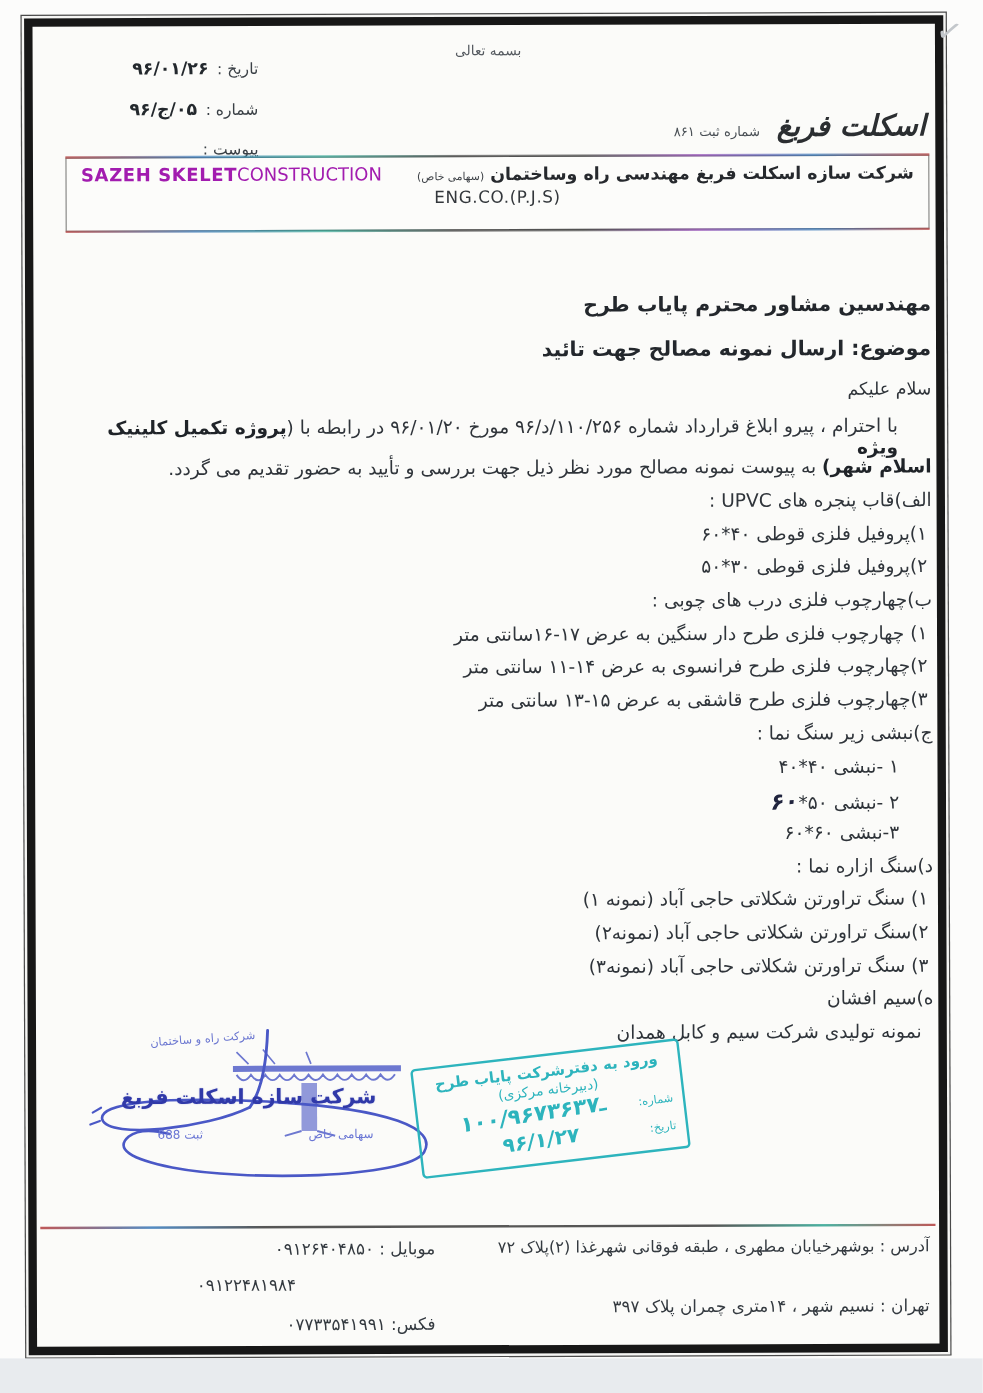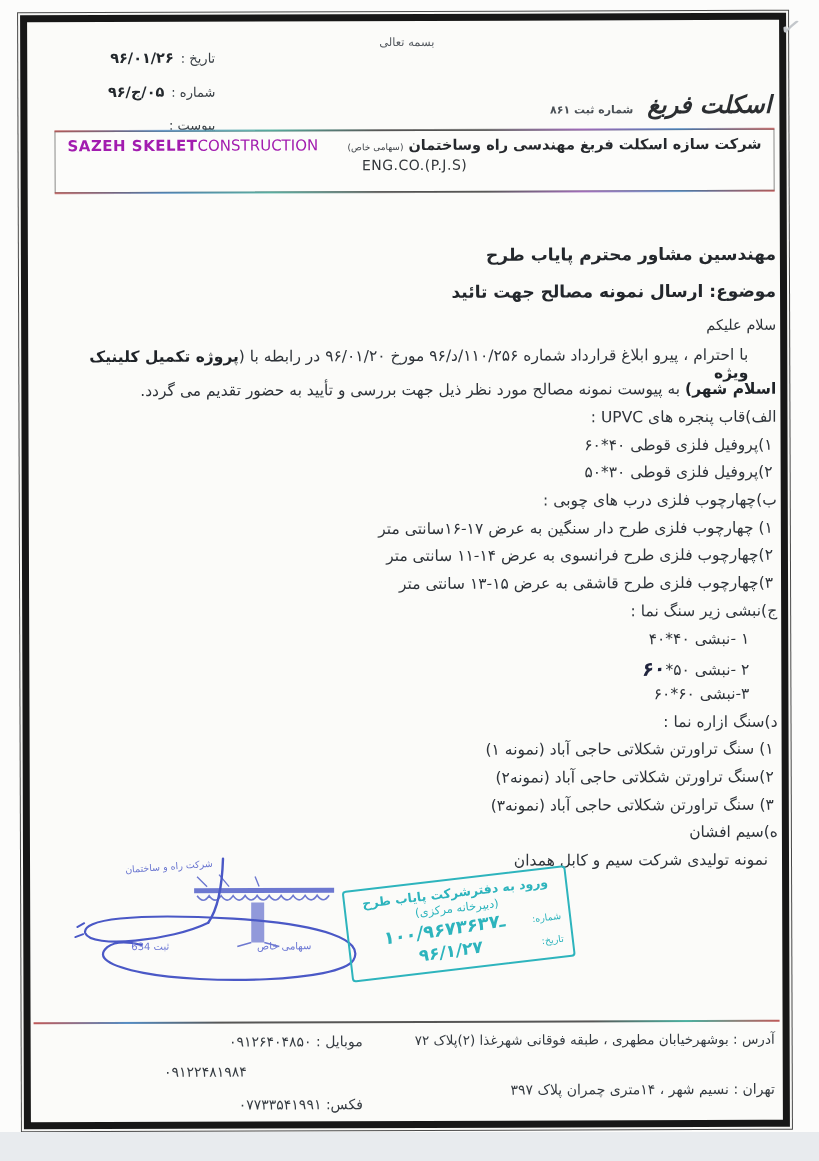--- a/index.html
+++ b/index.html
@@ -25,21 +25,21 @@
   .row-date  { top:28px; }
   .row-num   { top:62px; }
   .row-att   { top:96px; }
 
   .logo-en { right:32px; top:12px; font-size:47px; font-weight:600; color:#26292c;
              letter-spacing:0px; font-family:"DejaVu Sans", sans-serif; line-height:1; }
   .logo-fa-row { right:8px; top:70px; direction:rtl; display:flex; align-items:baseline;
                  gap:14px; }
   .logo-fa { font-family:"DejaVu Serif", serif; font-style:italic; font-weight:bold;
              font-size:24px; color:#2b2e31; letter-spacing:1px; }
-  .logo-reg { font-size:11px; color:#4a5056; letter-spacing:2px;font-weight:bold; }
+  .logo-reg { font-size:11px; color:#4a5056; letter-spacing:2px; }
 
   .company-box { left:27px; top:109px; width:694px; height:50px; border:1px solid #8a8a88;
                  background:#fcfcfa; padding:5px 12px 5px 12px; }
   .fringe { position:absolute; left:-1px; right:-1px; height:2px; opacity:.65;
             background:linear-gradient(90deg,#b03030,#2a70b5,#1f9e8a,#343434 45%,#343434 60%,#8a3db0,#2a70b5,#b03030); }
   .fringe-top { top:-2px; } .fringe-bot { bottom:-2px; }
   .cb-row1 { display:flex; justify-content:space-between; align-items:baseline; }
   .cb-en { font-size:15px; color:#a21caf; }
   .cb-en b { font-weight:bold; letter-spacing:.5px; }
   .cb-fa { direction:rtl; font-size:14.5px; font-weight:bold; color:#26292d; }
@@ -174,23 +174,24 @@
         <path d="M6,72 l7,-4 M4,82 l8,-3" stroke="currentColor" stroke-width="1.8" stroke-linecap="round"></path>
       </svg>
       <svg class="cs-bridge" width="150" height="80" viewBox="0 0 150 80" fill="none">
         <path d="M5,22 L145,22" stroke="currentColor" stroke-width="5"></path>
         <path d="M8,27 q6,9 12,0 q6,9 12,0 q6,9 12,0 q6,9 12,0 q6,9 12,0 q6,9 12,0 q6,9 12,0 q6,9 12,0 q6,9 12,0 q6,9 12,0 q6,9 12,0" stroke="currentColor" stroke-width="1.6"></path>
         <path d="M18,18 L8,8 M40,18 L30,6 M70,18 L66,8" stroke="currentColor" stroke-width="1.4"></path>
         <rect x="62" y="34" width="13" height="40" fill="currentColor" opacity=".75"></rect>
         <path d="M62,74 L48,78 M75,74 L90,78" stroke="currentColor" stroke-width="1.6"></path>
       </svg>
       <div class="cs-top">شرکت راه و ساختمان</div>
+      <div class="cs-main">شرکت سازه اسکلت فربغ</div>
       <div class="cs-subrow">
         <span>سهامی خاص</span>
-        <span>ثبت 634</span>
+        <span>ثبت 688</span>
       </div>
     </div>
 
     <div class="entry-stamp">
       <div class="es-line1">ورود به دفترشرکت پایاب طرح</div>
       <div class="es-line2">(دبیرخانه مرکزی)</div>
       <div class="es-row">
         <span class="es-label">شماره:</span>
         <span class="es-value">۱۰۰/۹۶ـ۷۳۶۳۷</span>
       </div>

